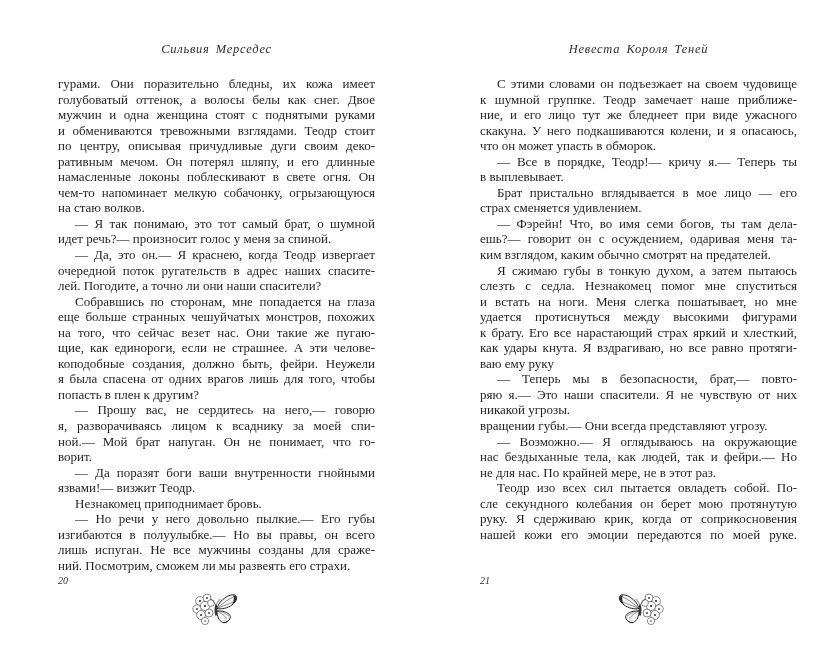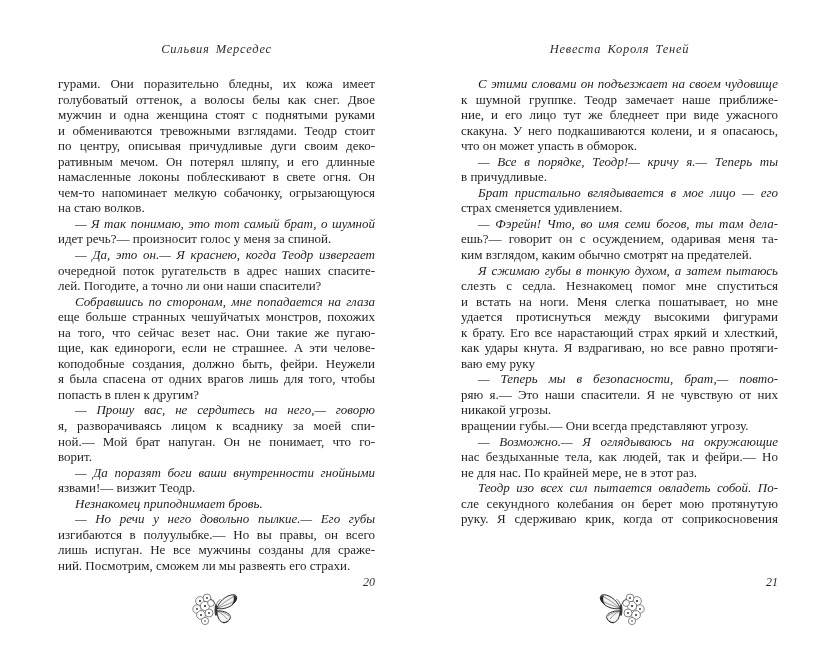--- a/index.html
+++ b/index.html
@@ -6,21 +6,21 @@
   #stage {
     position: relative;
     width: 820px; height: 661px;
     background: #ffffff;
     font-family: "Liberation Serif", "DejaVu Serif", serif;
     color: #1f1f1f;
     overflow: hidden;
   }
   .page { position: absolute; top: 0; height: 661px; }
   #left-page  { left: 58px;  width: 317px; }
-  #right-page { left: 461px; width: 317px; }
+  #right-page { left: 480px; width: 317px; }
 
   .page-header {
     position: absolute; top: 42px; left: 0; right: 0;
     text-align: center;
     font-style: italic;
     font-size: 12.5px;
     letter-spacing: 0.06em;
     word-spacing: 0.18em;
     color: #2e2e2e;
   }
@@ -30,27 +30,27 @@
   .line {
     font-size: 13px;
     line-height: 15.56px;
     height: 15.56px;
     text-align: justify;
     text-align-last: justify;
     white-space: nowrap; 
     overflow: hidden;
   }
   .line.end { text-align: left; text-align-last: left; }
-  .line.indent { text-indent: 17px; font-style: italic; }
+  .line.indent { text-indent: 17px; }
 
   .page-number {
     position: absolute; top: 575px; left: 0; right: 0;
-    text-align: right;
+    text-align: left;
     font-style: italic;
-    font-size: 12px;
+    font-size: 10px;
     color: #2e2e2e;
   }
 
   .ornament {
     position: absolute; top: 591px; left: 0; right: 0;
     display: flex; justify-content: center;
   }
   .ornament svg { display: block; }
   .ornament.mirrored svg { transform: scaleX(-1); }
 </style>
@@ -105,21 +105,21 @@
 
   <div class="page" id="right-page">
     <div class="page-header">Невеста Короля Теней</div>
     <div class="text-block">
         <div class="line indent">С этими словами он подъезжает на своем чудовище</div>
         <div class="line">к шумной группке. Теодр замечает наше приближе-</div>
         <div class="line">ние, и его лицо тут же бледнеет при виде ужасного</div>
         <div class="line">скакуна. У него подкашиваются колени, и я опасаюсь,</div>
         <div class="line end">что он может упасть в обморок.</div>
         <div class="line indent">— Все в порядке, Теодр!— кричу я.— Теперь ты</div>
-        <div class="line end">в причудливые.</div>
+        <div class="line end">в выплевывает.</div>
         <div class="line indent">Брат пристально вглядывается в мое лицо — его</div>
         <div class="line end">страх сменяется удивлением.</div>
         <div class="line indent">— Фэрейн! Что, во имя семи богов, ты там дела-</div>
         <div class="line">ешь?— говорит он с осуждением, одаривая меня та-</div>
         <div class="line end">ким взглядом, каким обычно смотрят на предателей.</div>
         <div class="line indent">Я сжимаю губы в тонкую духом, а затем пытаюсь</div>
         <div class="line">слезть с седла. Незнакомец помог мне спуститься</div>
         <div class="line">и встать на ноги. Меня слегка пошатывает, но мне</div>
         <div class="line">удается протиснуться между высокими фигурами</div>
         <div class="line">к брату. Его все нарастающий страх яркий и хлесткий,</div>
@@ -128,20 +128,21 @@
         <div class="line indent">— Теперь мы в безопасности, брат,— повто-</div>
         <div class="line">ряю я.— Это наши спасители. Я не чувствую от них</div>
         <div class="line end">никакой угрозы.</div>
         <div class="line end">вращении губы.— Они всегда представляют угрозу.</div>
         <div class="line indent">— Возможно.— Я оглядываюсь на окружающие</div>
         <div class="line">нас бездыханные тела, как людей, так и фейри.— Но</div>
         <div class="line end">не для нас. По крайней мере, не в этот раз.</div>
         <div class="line indent">Теодр изо всех сил пытается овладеть собой. По-</div>
         <div class="line">сле секундного колебания он берет мою протянутую</div>
         <div class="line">руку. Я сдерживаю крик, когда от соприкосновения</div>
+        <div class="line">нашей кожи его эмоции передаются по моей руке.</div>
       </div>
     <div class="page-number">21</div>
     <div class="ornament mirrored">
         <svg width="50" height="36" viewBox="0 0 50 36">
           <use href="#butterfly-ornament-shape"></use>
         </svg>
       </div>
   </div>
 
 </div>

